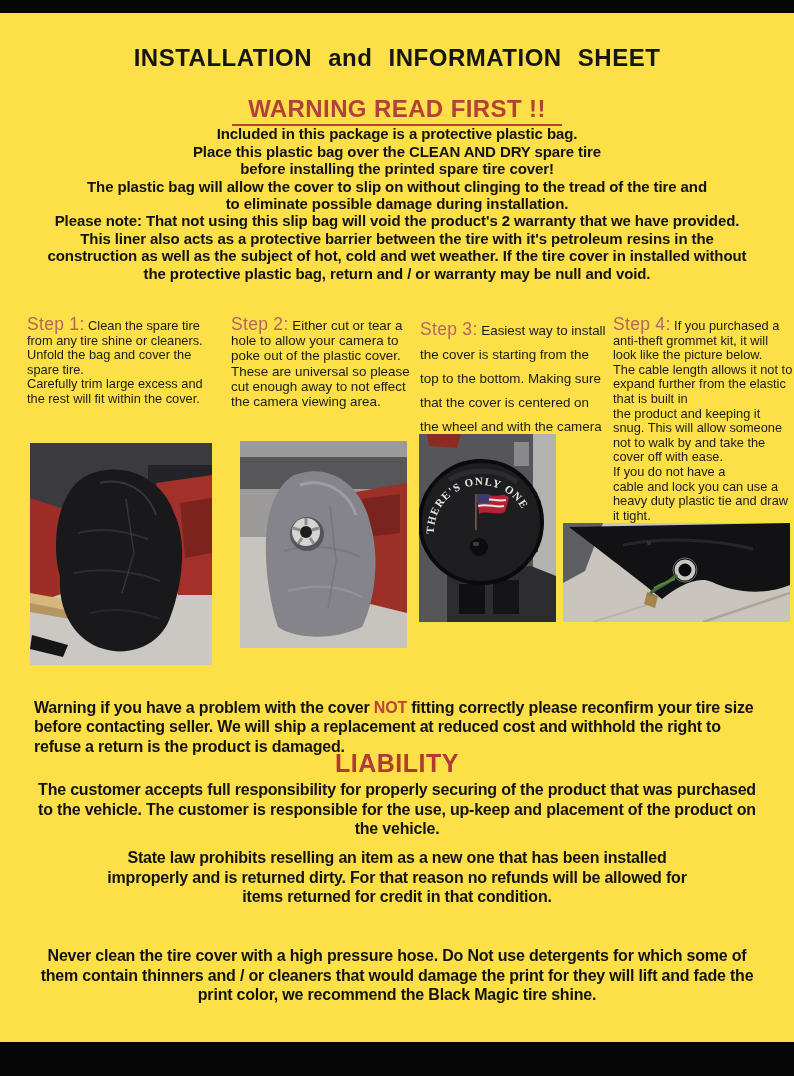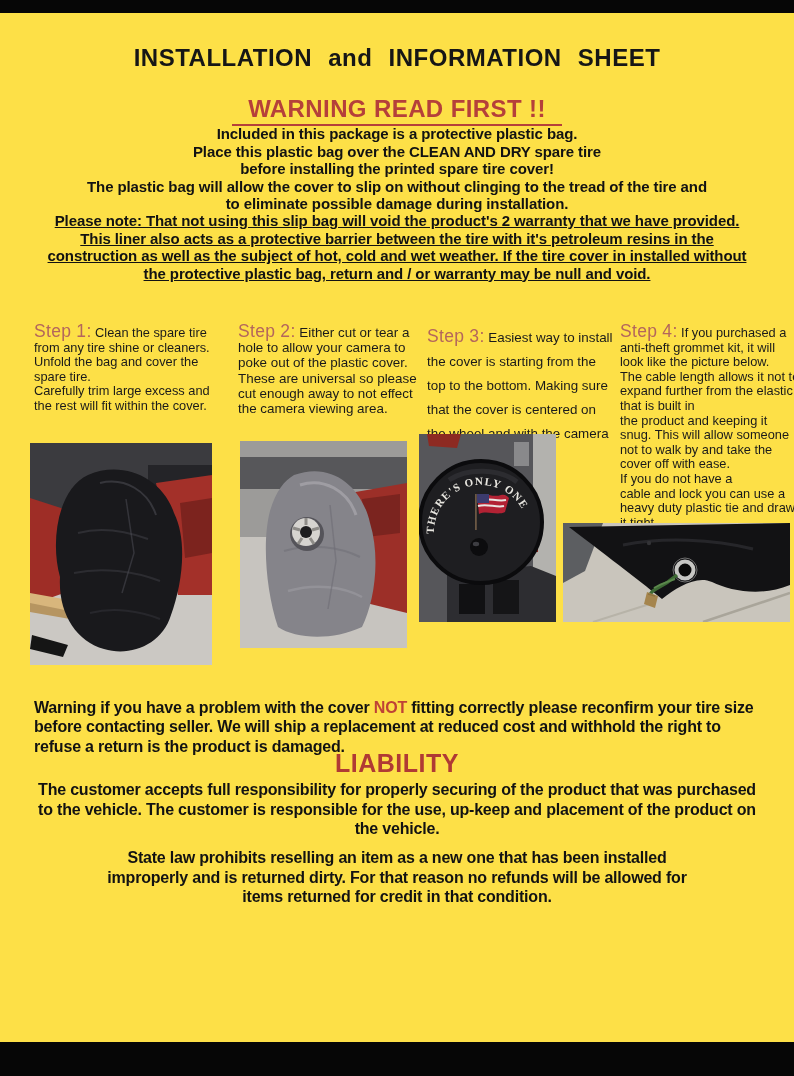--- a/index.html
+++ b/index.html
@@ -22,24 +22,24 @@
     display:inline-block;margin:8px;padding:0 16px 1px 16px;
     font-size:24px;font-weight:700;color:#b5403a;
     border-bottom:2px solid #b5403a;letter-spacing:.4px;
   }
   .intro{
     position:absolute;left:7px;width:780px;margin:0;
     text-align:center;font-weight:700;font-size:15px;line-height:17.5px;
     white-space:pre-line;letter-spacing:-0.1px;
   }
   .intro.p1{top:125px;}
-  .intro.p2{top:212px;text-decoration:underline;}
+  .intro.p2{top:212px;}
 
   .step{
-    position:absolute;top:317px;margin:7px;
+    position:absolute;top:317px;margin:0;
     font-size:12.8px;line-height:14.6px;font-weight:400;
     white-space:pre-line;color:#1a1a1a;
   }
   .step .step-label{
     font-size:17.5px;color:#b4665c;letter-spacing:.3px;
   }
   .step.s1{left:27px;width:190px;}
   .step.s2{left:231px;width:186px;font-size:13.4px;line-height:15.2px;}
   .step.s3{left:420px;width:186px;font-size:13.4px;line-height:24px;}
   .step.s4{left:613px;width:180px;}
@@ -206,16 +206,19 @@
 refuse a return is the product is damaged.</span></p>
 
   <h2 class="section-heading liability">LIABILITY</h2>
   <p class="body-para liability-text">The customer accepts full responsibility for properly securing of the product that was purchased
 to the vehicle. The customer is responsible for the use, up-keep and placement of the product on
 the vehicle.</p>
   <p class="body-para state-law">State law prohibits reselling an item as a new one that has been installed
 improperly and is returned dirty. For that reason no refunds will be allowed for
 items returned for credit in that condition.</p>
 
+  <p class="body-para maintenance-text">Never clean the tire cover with a high pressure hose. Do Not use detergents for which some of
+them contain thinners and / or cleaners that would damage the print for they will lift and fade the
+print color, we recommend the Black Magic tire shine.</p>
 
   <div class="bar bottom"></div>
 
 </div>
 
 </body></html>

